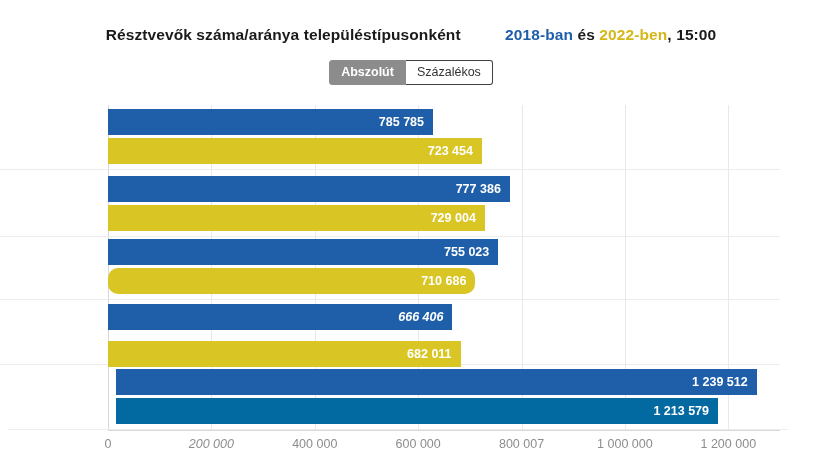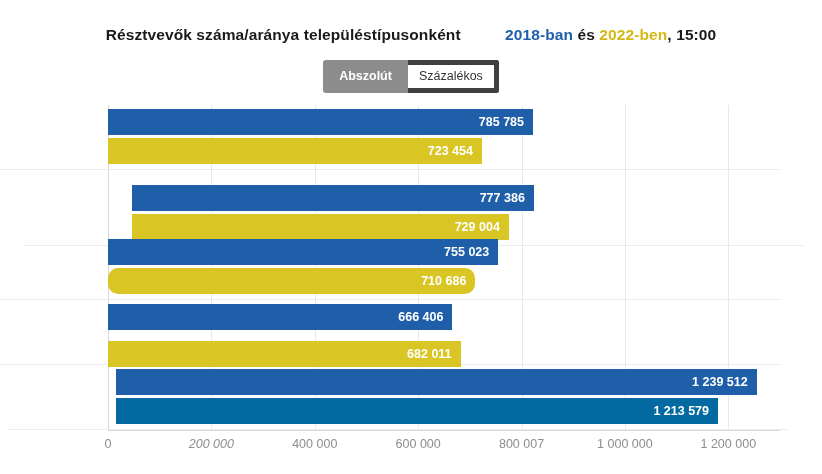--- a/index.html
+++ b/index.html
@@ -39,21 +39,21 @@
     left: 0;
     width: 822px;
     display: flex;
     justify-content: center;
     gap: 0px;
   }
   .toggle-btn {
     font-size: 12.5px;
     font-family: "Liberation Sans", sans-serif;
     padding: 4px 11px 5px 11px;
-    border: 5px solid #404040;
+    border: 1px solid #404040;
     background: #ffffff;
     color: #333;
     cursor: pointer;
     line-height: 14px;
   }
   .toggle-btn.first {
     border-radius: 3px 0 0 3px;
     background: #8c8c8c;
     color: #ffffff;
     border-color: #8c8c8c;
@@ -150,48 +150,48 @@
         <div class="gridline" style="left: 103.385px;"></div>
         <div class="gridline" style="left: 206.769px;"></div>
         <div class="gridline" style="left: 310.154px;"></div>
         <div class="gridline" style="left: 413.538px;"></div>
         <div class="gridline" style="left: 516.923px;"></div>
         <div class="gridline" style="left: 620.308px;"></div>
       </div>
     <div id="groups">
         <div class="group" style="top: 0px; height: 65px;">
           <div class="group-sep" style="top: 64px;"></div>
-          <div class="bar y2018" style="width: 425px; top: 3.5px; background: rgb(31, 95, 169);">
+          <div class="bar y2018" style="width: 325px; top: 3.5px; background: rgb(31, 95, 169);">
             <span class="bar-label">785 785</span>
           </div>
           <div class="bar y2022" style="width: 373.97px; top: 32.5px; background: rgb(217, 197, 36);">
             <span class="bar-label">723 454</span>
           </div>
         </div>
-        <div class="group" style="top: 76px; height: 65px; margin-left: 24px;">
+        <div class="group" style="top: 67px; height: 65px;">
           <div class="group-sep" style="top: 64px;"></div>
           <div class="bar y2018" style="width: 401.849px; top: 3.5px; background: rgb(31, 95, 169);">
             <span class="bar-label">777 386</span>
           </div>
           <div class="bar y2022" style="width: 376.845px; top: 32.5px; background: rgb(217, 197, 36);">
             <span class="bar-label">729 004</span>
           </div>
         </div>
         <div class="group" style="top: 130px; height: 65px;">
           <div class="group-sep" style="top: 64px;"></div>
           <div class="bar y2018" style="width: 390.289px; top: 3.5px; background: rgb(31, 95, 169);">
             <span class="bar-label">755 023</span>
           </div>
           <div class="bar y2022" style="width: 367.37px; top: 32.5px; background: rgb(217, 197, 36); border-radius: 10px;">
             <span class="bar-label">710 686</span>
           </div>
         </div>
         <div class="group" style="top: 195px; height: 65px;">
           <div class="group-sep" style="top: 64px;"></div>
-          <div class="bar y2018" style="width: 344.481px; top: 3.5px; background: rgb(31, 95, 169);">
+          <div class="bar y2018" style="width: 344.481px; top: 3.5px; background: rgb(31, 95, 169); font-style: italic;">
             <span class="bar-label">666 406</span>
           </div>
           <div class="bar y2022" style="width: 352.547px; top: 32.5px; background: rgb(217, 197, 36); margin-top: 8px;">
             <span class="bar-label">682 011</span>
           </div>
         </div>
         <div class="group" style="top: 260px; height: 65px; margin-left: 8px;">
           <div class="group-sep" style="top: 64px;"></div>
           <div class="bar y2018" style="width: 640.732px; top: 3.5px; background: rgb(31, 95, 169);">
             <span class="bar-label">1 239 512</span>

